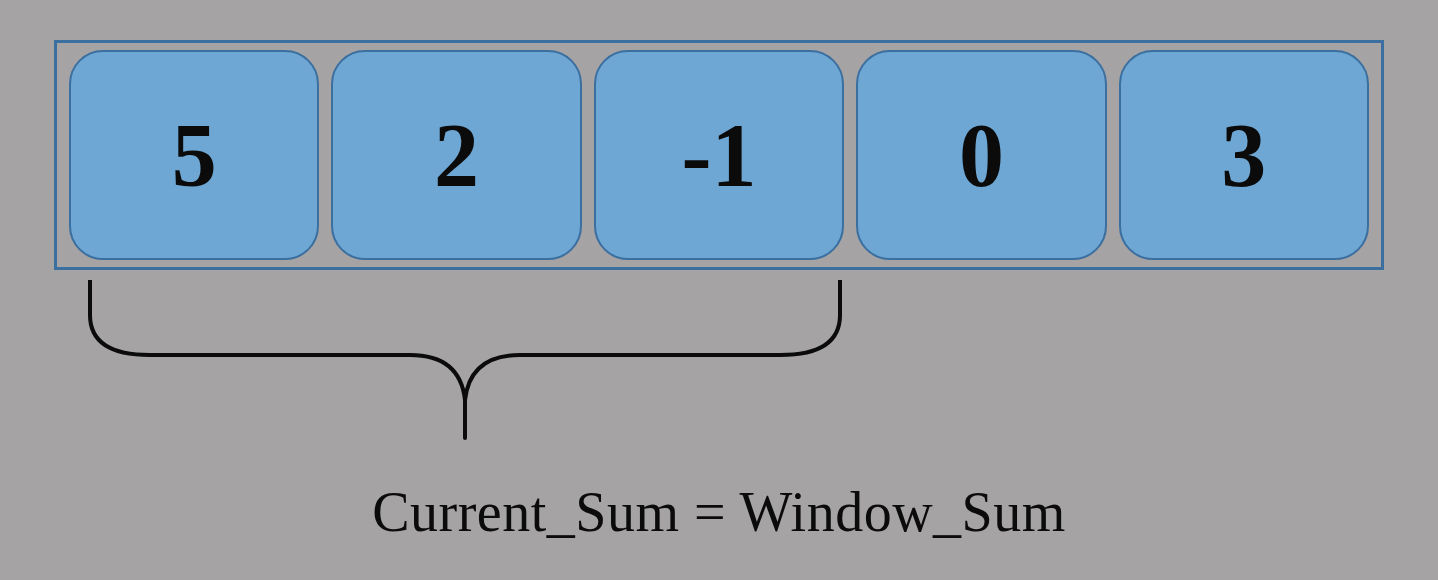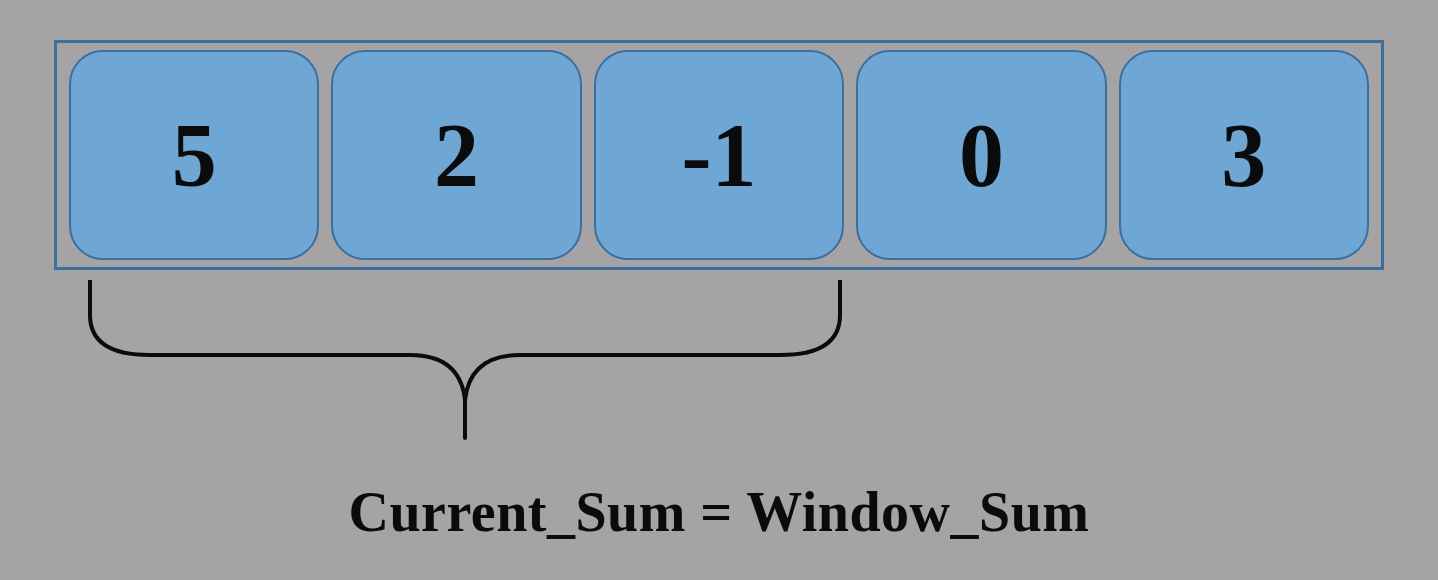--- a/index.html
+++ b/index.html
@@ -51,21 +51,21 @@
     height: 100%;
     display: block;
   }
   .caption {
     position: absolute;
     left: 0;
     right: 0;
     top: 480px;
     text-align: center;
     font-size: 56px;
-    font-weight: 700;
+    font-weight: 400;
     color: #0b0b0b;
     letter-spacing: 0.5px;
   }
 </style>
 </head>
 <body>
 
 <div class="array-outer">
   <div class="cell">5</div>
   <div class="cell">2</div>

